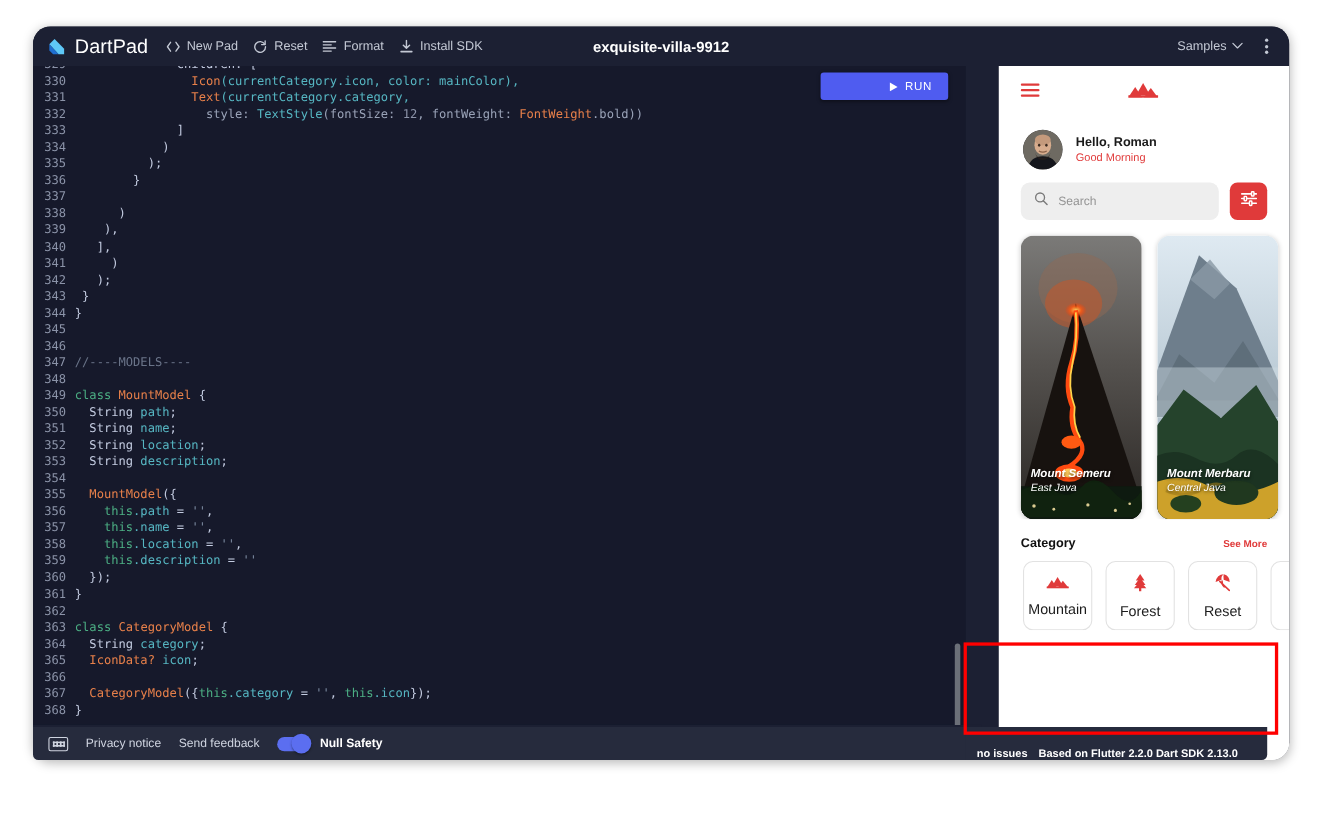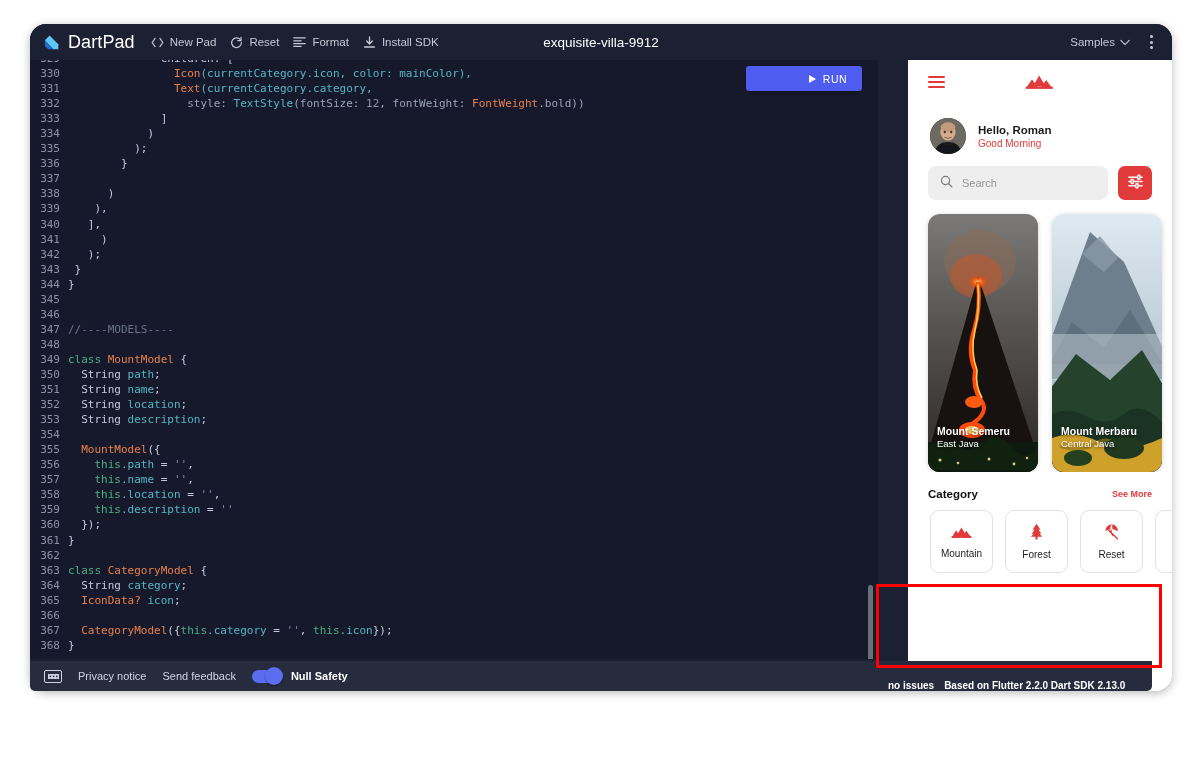--- a/index.html
+++ b/index.html
@@ -64,21 +64,21 @@
     left: 0; right: 0;
     top: 0; height: 36px;
     display: flex;
     align-items: center;
     justify-content: center;
     pointer-events: none;
   }
   .doc-title {
     color: #ffffff;
     font-size: 13.5px;
-    font-weight: normal;
+    font-weight: bold;
     pointer-events: auto;
   }
   .tb-right {
     position: absolute;
     right: 10px; top: 0; height: 36px;
     display: flex; align-items: center; gap: 6px;
   }
   .samples {
     display:flex; align-items:center; gap:5px;
     color:#c3c8d4; font-size:11.5px; cursor:pointer;
@@ -287,20 +287,21 @@
     background: #e03a3a;
     border-radius: 7px;
     display: flex; align-items: center; justify-content: center;
     cursor: pointer;
   }
   .cards {
     display: flex;
     gap: 14px;
     padding: 14px 0 0 20px;
     overflow: hidden;
+    font-style: italic;
   }
   .card {
     position: relative;
     flex: 0 0 110px;
     width: 110px;
     height: 258px;
     border-radius: 12px;
     overflow: hidden;
     box-shadow: 0 1px 5px rgba(0,0,0,0.18);
     cursor: pointer;
@@ -330,21 +331,21 @@
     width: 63px; height: 63px;
     border: 1px solid #e2e2e2;
     border-radius: 9px;
     background: #ffffff;
     display: flex; flex-direction: column;
     align-items: center; justify-content: center;
     gap: 5px;
     cursor: pointer;
     box-sizing: border-box;
   }
-  .cat-label { font-size: 10px; color: #1b1b1b; }
+  .cat-label { font-size: 13px; color: #1b1b1b; }
 
   .preview-status {
     position: absolute;
     left: 878px; top: 661px;
     width: 264px; height: 30px;
     background: #262b3d;
     display: flex; align-items: flex-end;
     gap: 10px;
     padding-left: 10px;
     border-bottom-right-radius: 5px;

